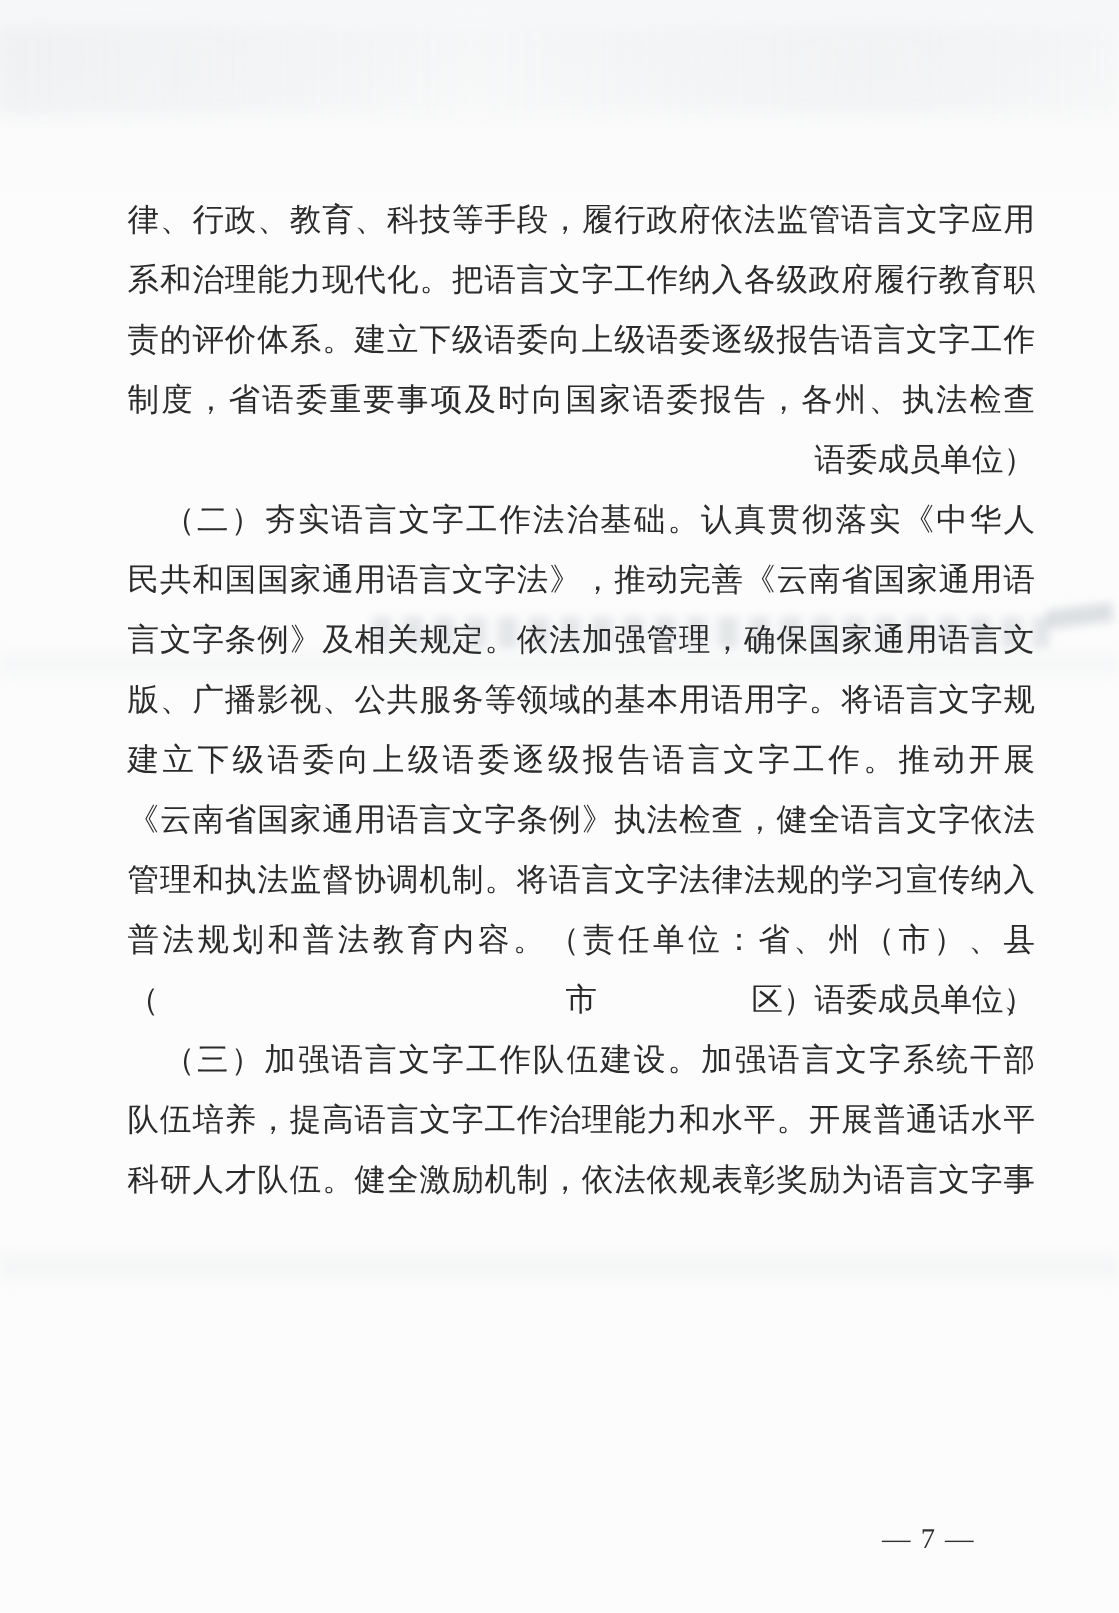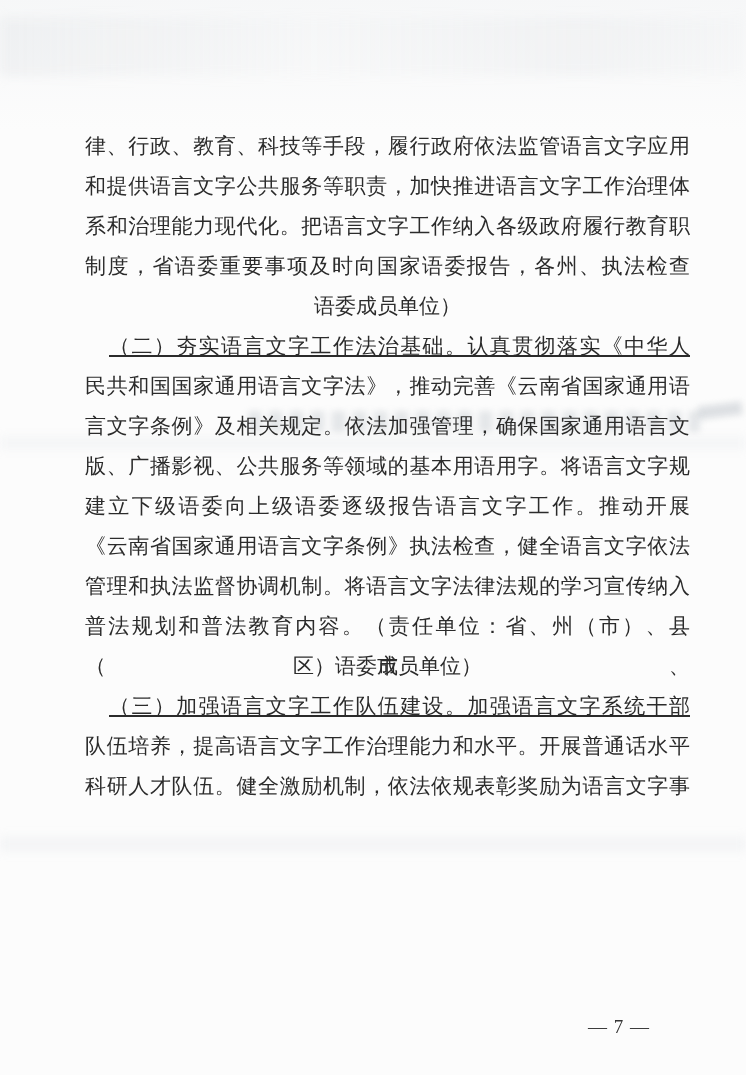--- a/index.html
+++ b/index.html
@@ -53,31 +53,30 @@
     position: absolute;
     top: 126px;
     left: 85px;
     width: 605px;
     color: #2b2b2b;
   }
   .line {
     height: 40px;
     line-height: 40px;
     font-size: 21px;
-    text-align: center;
+    text-align: right;
     white-space: nowrap;
   }
   .line.fill {
     white-space: normal;
     text-align: justify;
     text-align-last: justify;
   }
   .line.indent {
     padding-left: 24px;
-    text-decoration: underline;
   }
   .page-number {
     position: absolute;
     top: 1014px;
     right: 96px;
     font-size: 19px;
     line-height: 26px;
     color: #333333;
     letter-spacing: 1px;
   }
@@ -87,22 +86,22 @@
 
 <div class="page">
   <div class="artifact cloud-top"></div>
   <div class="artifact band-mid"></div>
   <div class="artifact band-low"></div>
   <div class="artifact bleed-row"></div>
   <div class="artifact bleed-dash"></div>
 
   <div class="textblock">
       <div class="line fill">律、行政、教育、科技等手段，履行政府依法监管语言文字应用</div>
-      <div class="line fill">和提供语言文字公共服务等职责，加快推进语言文字工作治理体</div>
       <div class="line fill">系和治理能力现代化。把语言文字工作纳入各级政府履行教育职</div>
+      <div class="line fill">责的评价体系。建立下级语委向上级语委逐级报告语言文字工作</div>
       <div class="line fill">制度，省语委重要事项及时向国家语委报告，各州、执法检查</div>
       <div class="line">语委成员单位）</div>
       <div class="line fill indent">（二）夯实语言文字工作法治基础。认真贯彻落实《中华人</div>
       <div class="line fill">民共和国国家通用语言文字法》，推动完善《云南省国家通用语</div>
       <div class="line fill">言文字条例》及相关规定。依法加强管理，确保国家通用语言文</div>
       <div class="line fill">版、广播影视、公共服务等领域的基本用语用字。将语言文字规</div>
       <div class="line fill">建立下级语委向上级语委逐级报告语言文字工作。推动开展</div>
       <div class="line fill">《云南省国家通用语言文字条例》执法检查，健全语言文字依法</div>
       <div class="line fill">管理和执法监督协调机制。将语言文字法律法规的学习宣传纳入</div>
       <div class="line fill">普法规划和普法教育内容。（责任单位：省、州（市）、县（市、</div>

